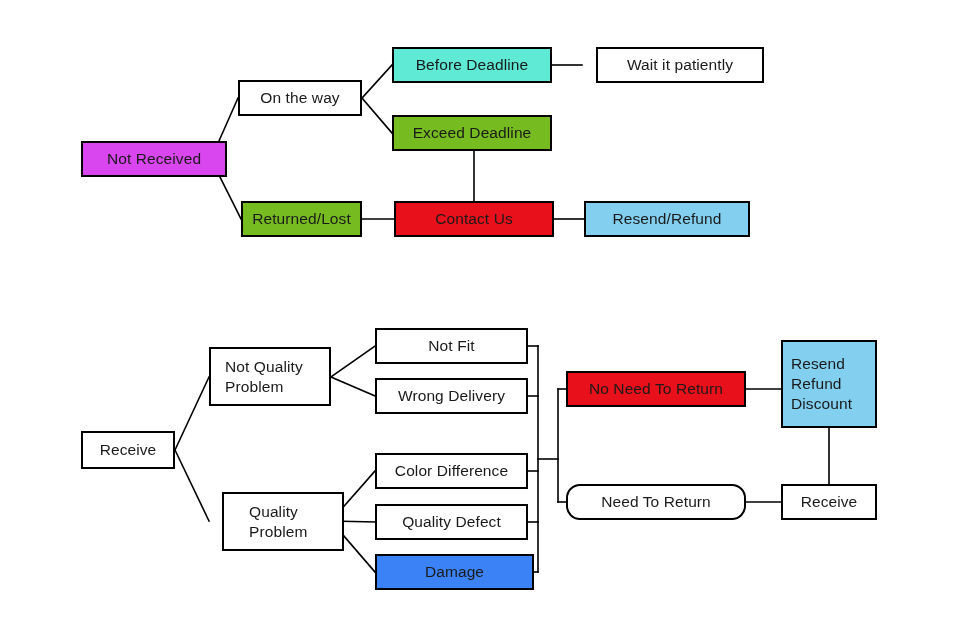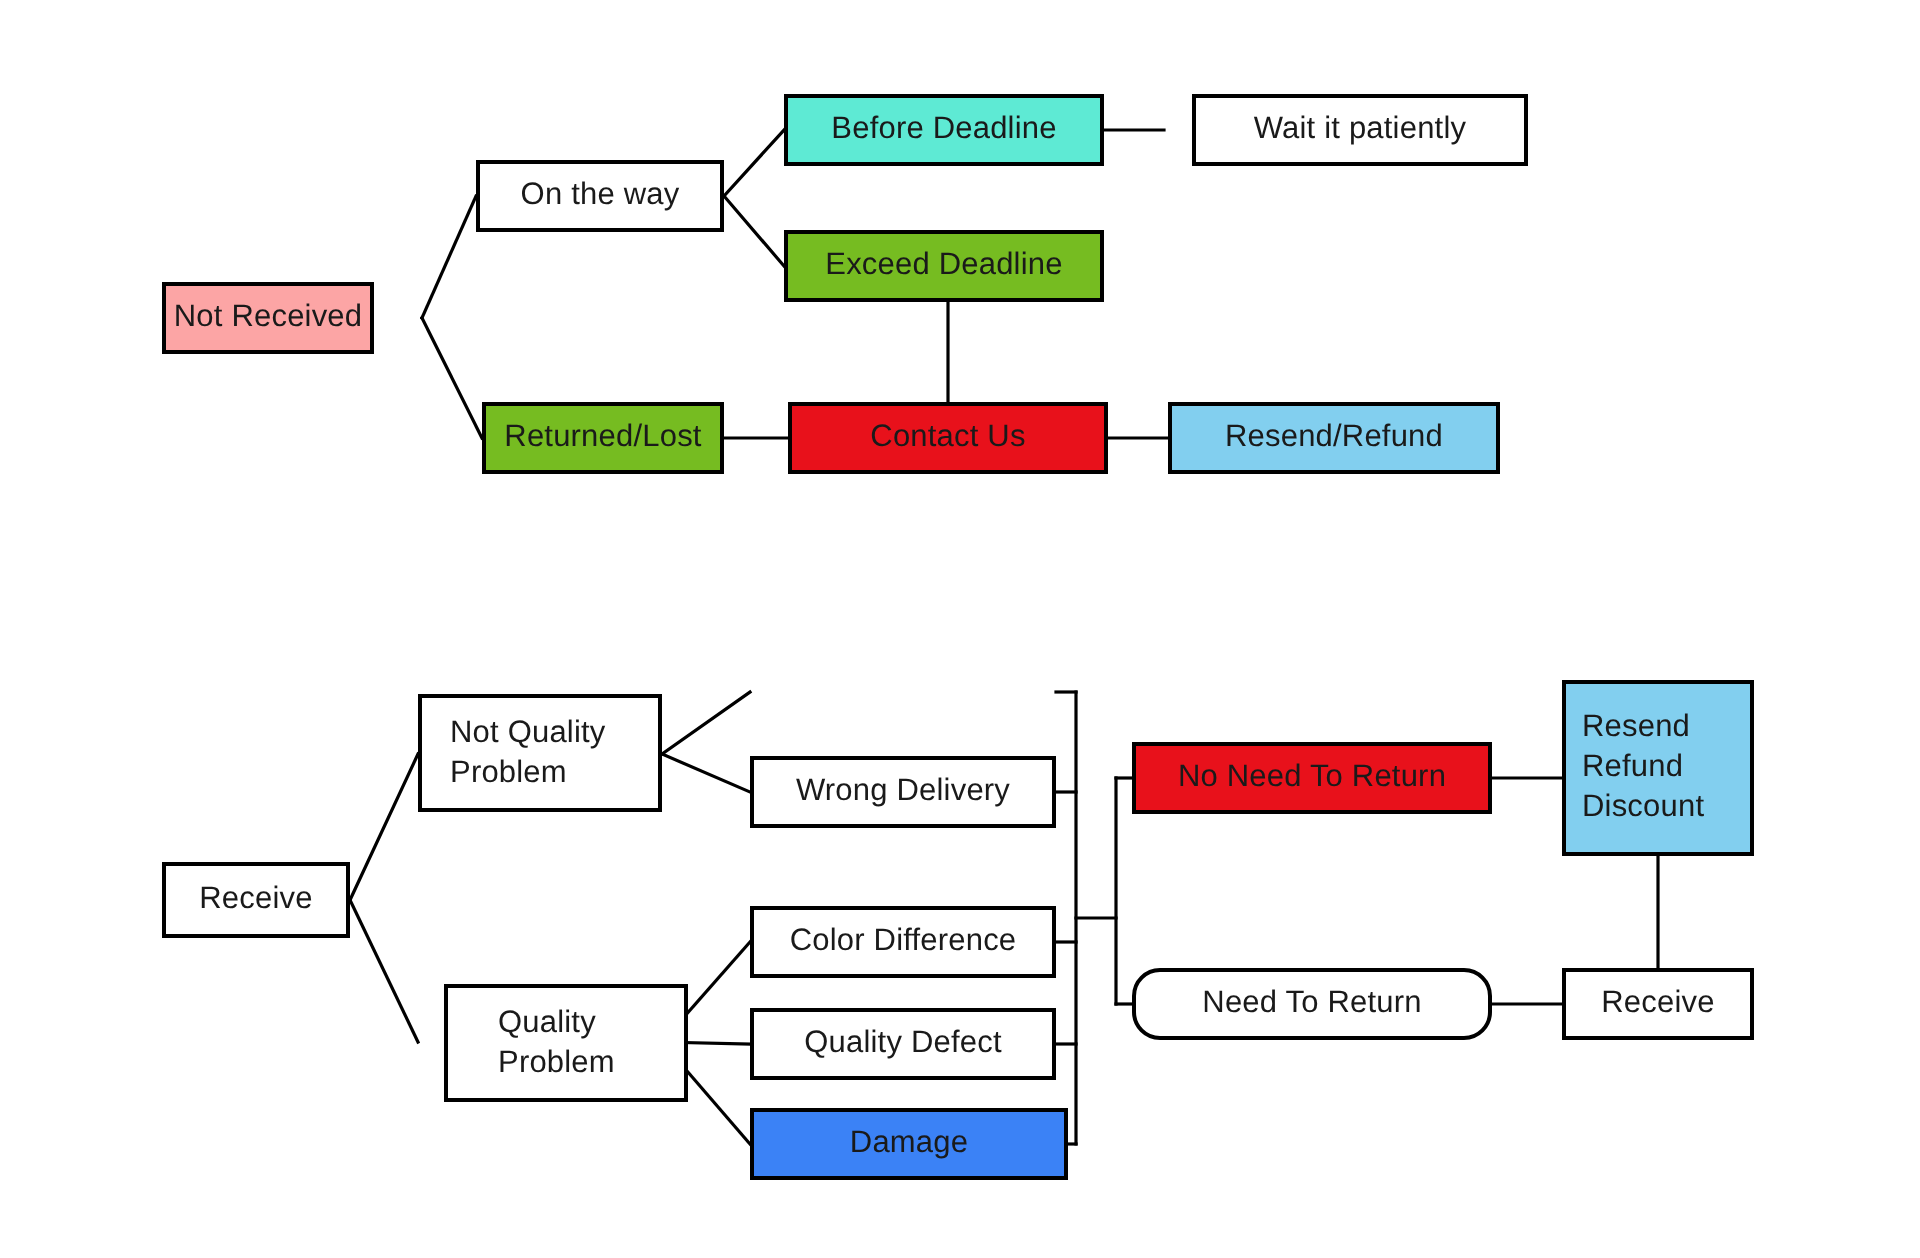--- a/index.html
+++ b/index.html
@@ -101,21 +101,21 @@
       <path d="M 558 502 L 566 502"></path>
 
       <path d="M 746 389 L 781 389"></path>
 
       <path d="M 746 502 L 781 502"></path>
 
       <path d="M 829 428 L 829 484"></path>
     </g>
   </svg>
 
-  <div class="node" style="left:81px; top:141px; width:106px; height:36px; background:#fca5a5;">Not Received</div>
+  <div class="node" style="left:81px; top:141px; width:146px; height:36px; background:#d946ef;">Not Received</div>
 
   <div class="node" style="left:238px; top:80px; width:124px; height:36px; background:#ffffff;text-align:center;">On the way</div>
 
   <div class="node" style="left:392px; top:47px; width:160px; height:36px; background:#5eead4;">Before Deadline</div>
 
   <div class="node" style="left:582px; top:47px; width:168px; height:36px; background:#ffffff;margin-left:14px;">Wait it patiently</div>
 
   <div class="node" style="left:392px; top:115px; width:160px; height:36px; background:#76bc21;">Exceed Deadline</div>
 
   <div class="node" style="left:241px; top:201px; width:121px; height:36px; background:#76bc21;">Returned/Lost</div>
@@ -125,20 +125,21 @@
   <div class="node" style="left:584px; top:201px; width:166px; height:36px; background:#82cfef;">Resend/Refund</div>
 
   <div class="node" style="left:81px; top:431px; width:94px; height:38px; background:#ffffff;">Receive</div>
 
   <div class="node left-align" style="left:209px; top:347px; width:122px; height:59px; background:#ffffff;">Not Quality
 Problem</div>
 
   <div class="node left-align" style="left:222px; top:492px; width:122px; height:59px; background:#ffffff;padding-left:25px;">Quality
 Problem</div>
 
+  <div class="node" style="left:375px; top:328px; width:153px; height:36px; background:#ffffff;">Not Fit</div>
 
   <div class="node" style="left:375px; top:378px; width:153px; height:36px; background:#ffffff;">Wrong Delivery</div>
 
   <div class="node" style="left:375px; top:453px; width:153px; height:36px; background:#ffffff;">Color Difference</div>
 
   <div class="node" style="left:375px; top:504px; width:153px; height:36px; background:#ffffff;">Quality Defect</div>
 
   <div class="node" style="left:375px; top:554px; width:159px; height:36px; background:#3b82f6;">Damage</div>
 
   <div class="node" style="left:566px; top:371px; width:180px; height:36px; background:#e8111b;">No Need To Return</div>

